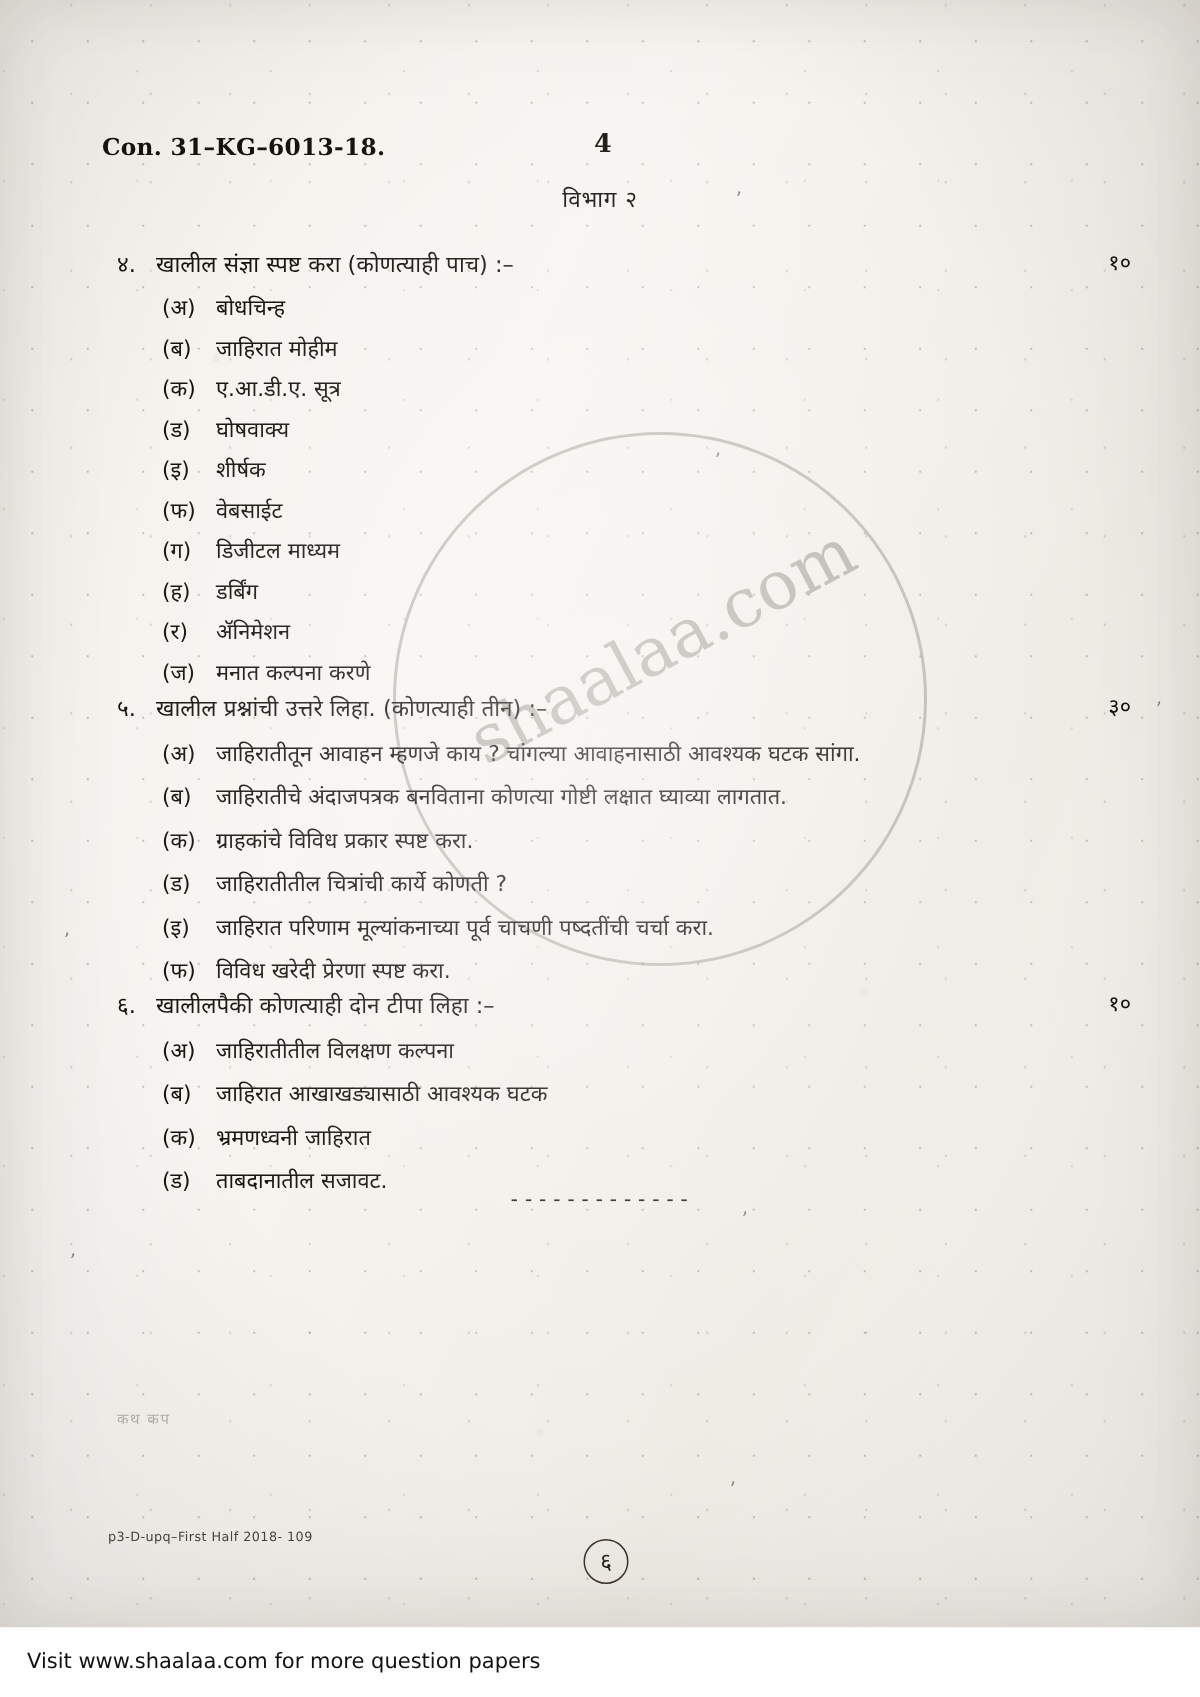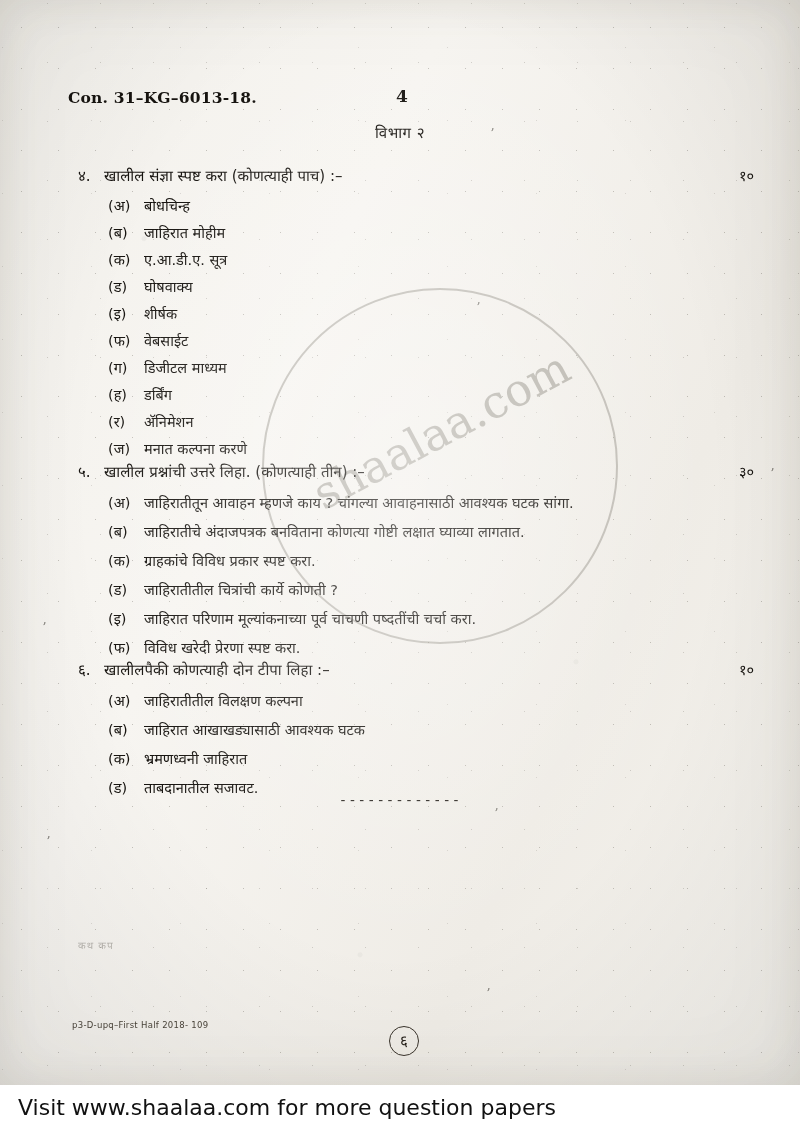--- a/index.html
+++ b/index.html
@@ -229,21 +229,21 @@
   
   .banner {
     position: absolute;
     left: 0;
     top: 1085px;
     width: 800px;
     height: 46px;
     background: #ffffff;
     color: #111111;
     font-family: "DejaVu Sans", sans-serif;
-    font-size: 22px;
+    font-size: 14px;
     line-height: 46px;
     padding-left: 18px;
     box-sizing: border-box;
     white-space: nowrap;
   }
 </style>
 </head>
 <body>
 
 <div class="page">

